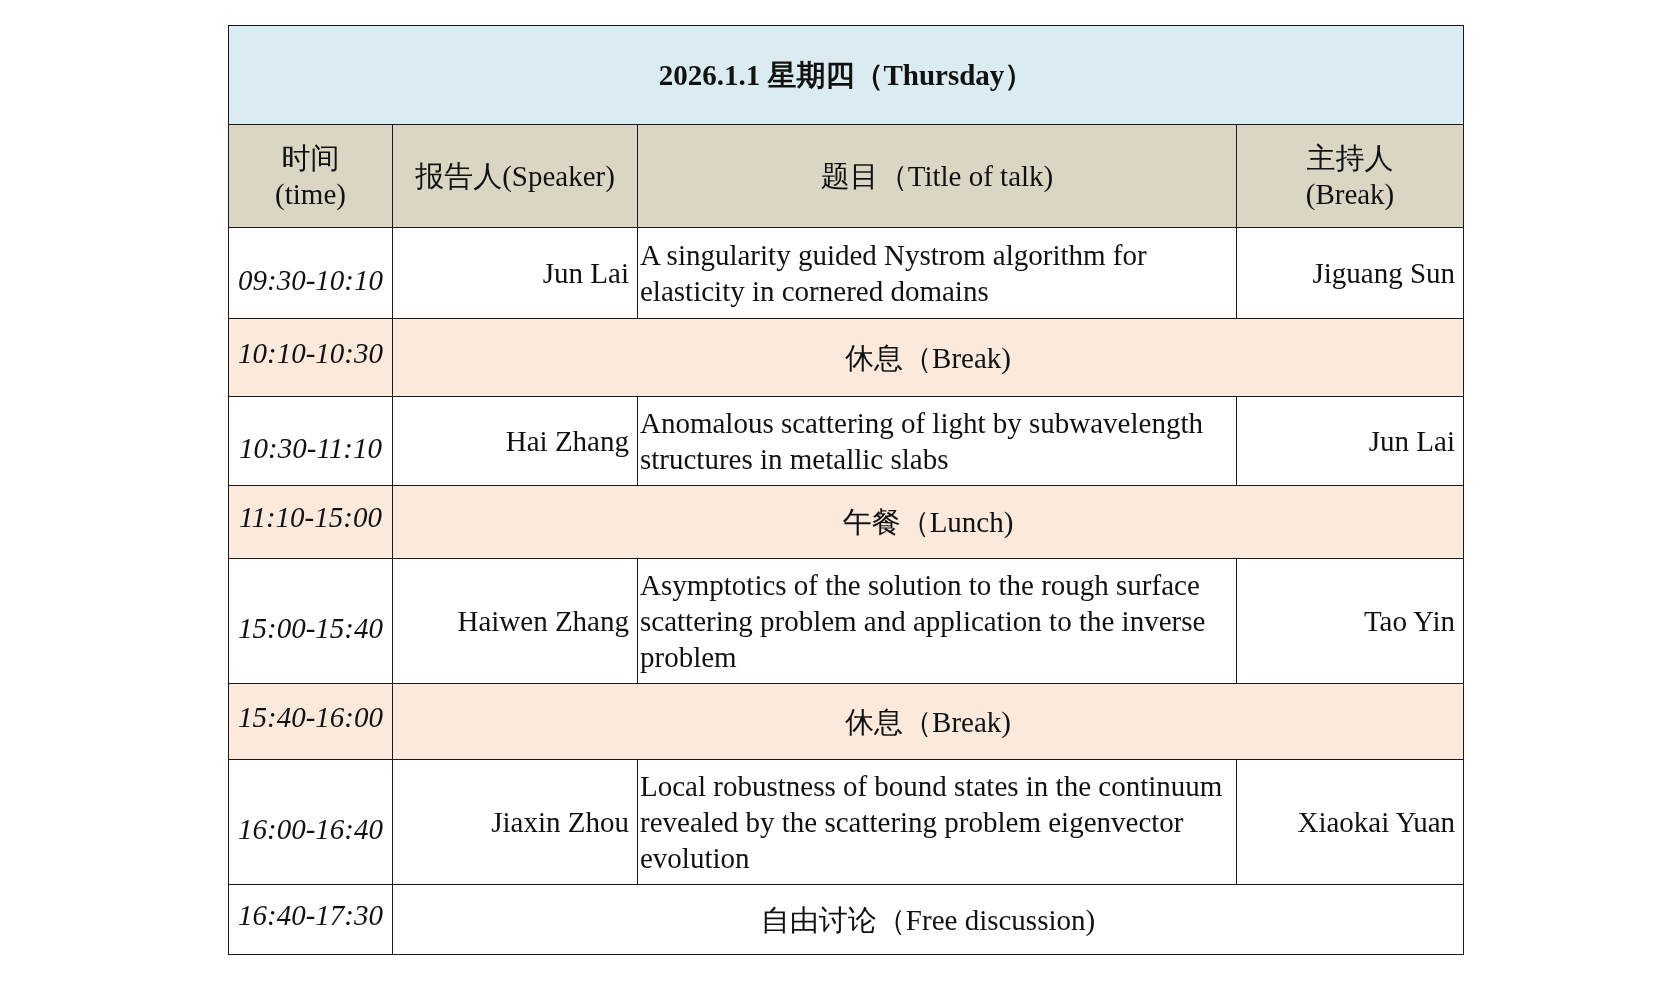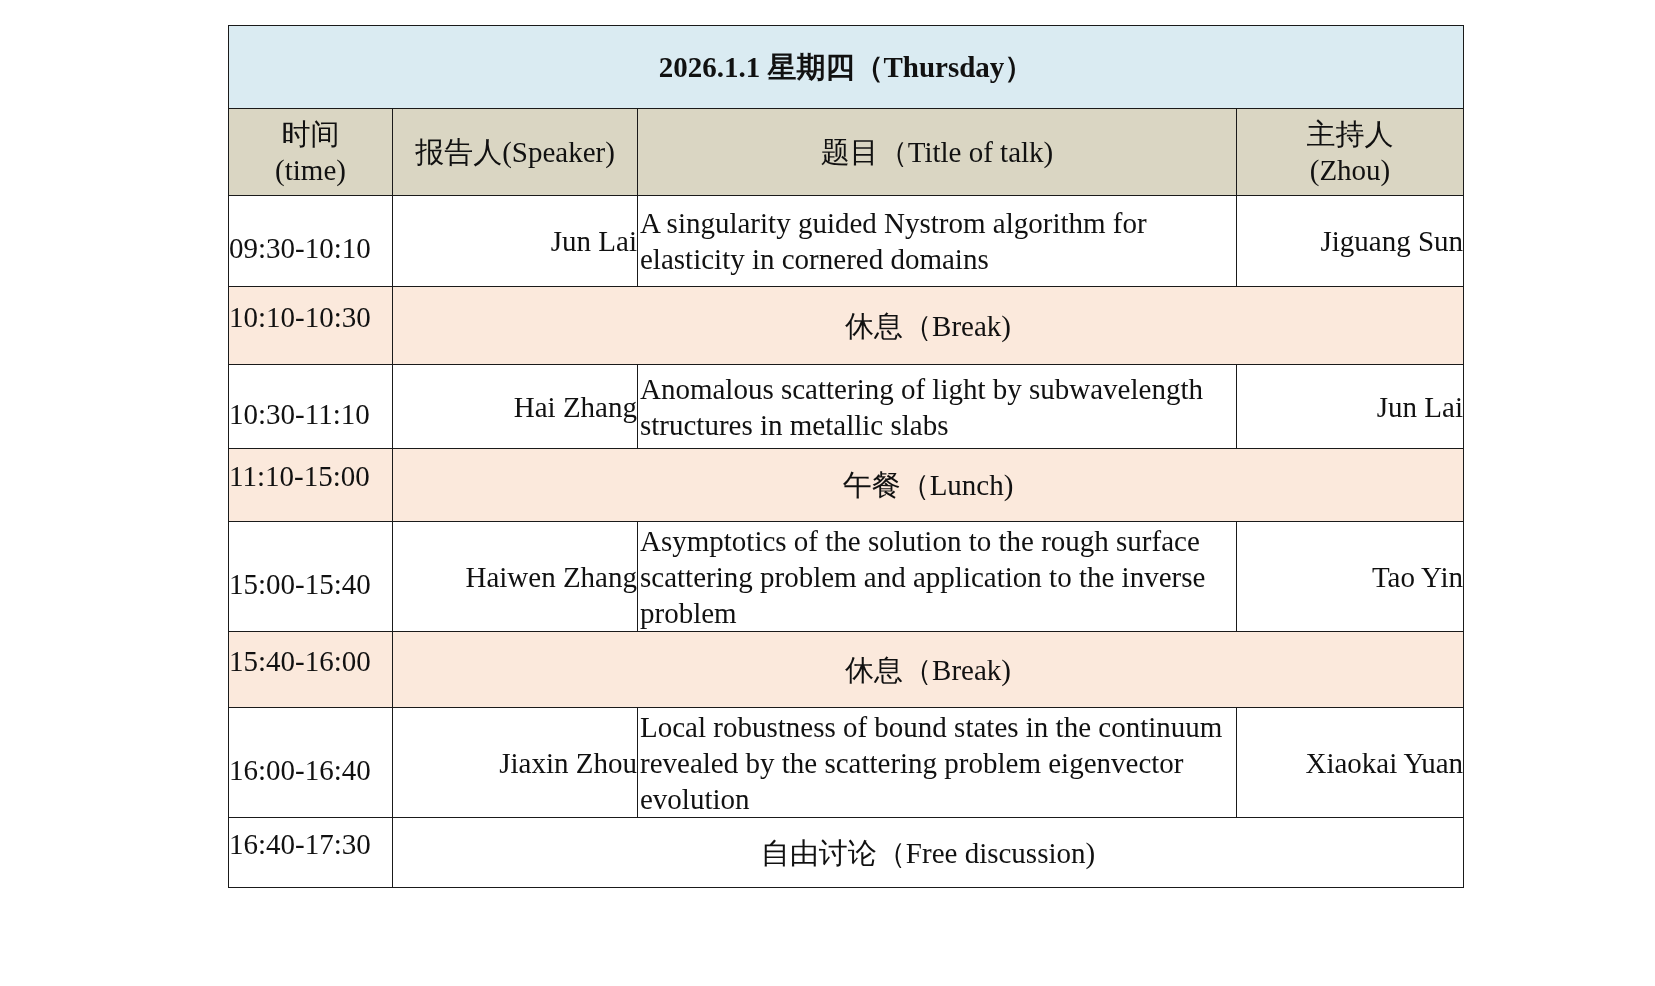--- a/index.html
+++ b/index.html
@@ -3,34 +3,34 @@
 <meta charset="utf-8">
 <style>
   html, body { margin: 0; padding: 0; background: #ffffff; }
   body { width: 1655px; height: 986px; position: relative; overflow: hidden;
          font-family: "Liberation Serif", "DejaVu Serif", serif; color: #111; }
   table.sched {
     position: absolute; left: 228px; top: 25px;
     width: 1235px; border-collapse: collapse; table-layout: fixed;
   }
   table.sched td, table.sched th {
-    border: 1.3px solid #1a1a1a; padding: 0; font-weight: normal;
+    border: 1.3px solid #1a1a1a; padding: 8px; font-weight: normal;
     font-size: 29px; line-height: 36px; vertical-align: middle;
   }
   col.c-time { width: 164px; }
   col.c-speaker { width: 245px; }
   col.c-title { width: 599px; }
   col.c-chair { width: 227px; }
   tr.title-row td { background: #daebf2; height: 82px; text-align: center;
     font-weight: bold; font-size: 29px; }
   tr.head-row th { background: #dad6c3; height: 86px; text-align: center; }
   tr.talk-row td { background: #ffffff; }
   tr.break-row td { background: #fbe9dc; }
   tr.free-row td { background: #ffffff; }
-  td.time { text-align: left; vertical-align: bottom; padding-bottom: 18px !important; white-space: nowrap; }
+  td.time { text-align: center; vertical-align: bottom; padding-bottom: 18px !important; white-space: nowrap; font-style: italic; }
   tr.talk-row td.time { vertical-align: middle; padding-bottom: 0 !important; padding-top: 14px !important; }
   td.speaker, td.chair { text-align: right; }
   td.talk-title { text-align: left; vertical-align: top; padding-left: 2px !important; line-height: 36px; }
   td.span-label { text-align: center; }
   .r1 { height: 91px; }
   .r2 { height: 78px; }
   .r3 { height: 84px; }
   .r4 { height: 73px; }
   .r5 { height: 110px; }
   .r6 { height: 76px; }
@@ -55,21 +55,21 @@
     </tr>
     <tr class="head-row">
       <th>
         <span class="head-line">时间</span>
         <span class="head-line">(time)</span>
       </th>
       <th>报告人(Speaker)</th>
       <th>题目（Title of talk)</th>
       <th>
         <span class="head-line">主持人</span>
-        <span class="head-line">(Zhou)</span>
+        <span class="head-line">(Break)</span>
       </th>
     </tr>
 
     <tr class="talk-row r1">
       <td class="time">09:30-10:10</td>
       <td class="speaker">Jun Lai</td>
       <td class="talk-title">A singularity guided Nystrom algorithm for elasticity in cornered domains</td>
       <td class="chair">Jiguang Sun</td>
     </tr>
     <tr class="break-row r2">

